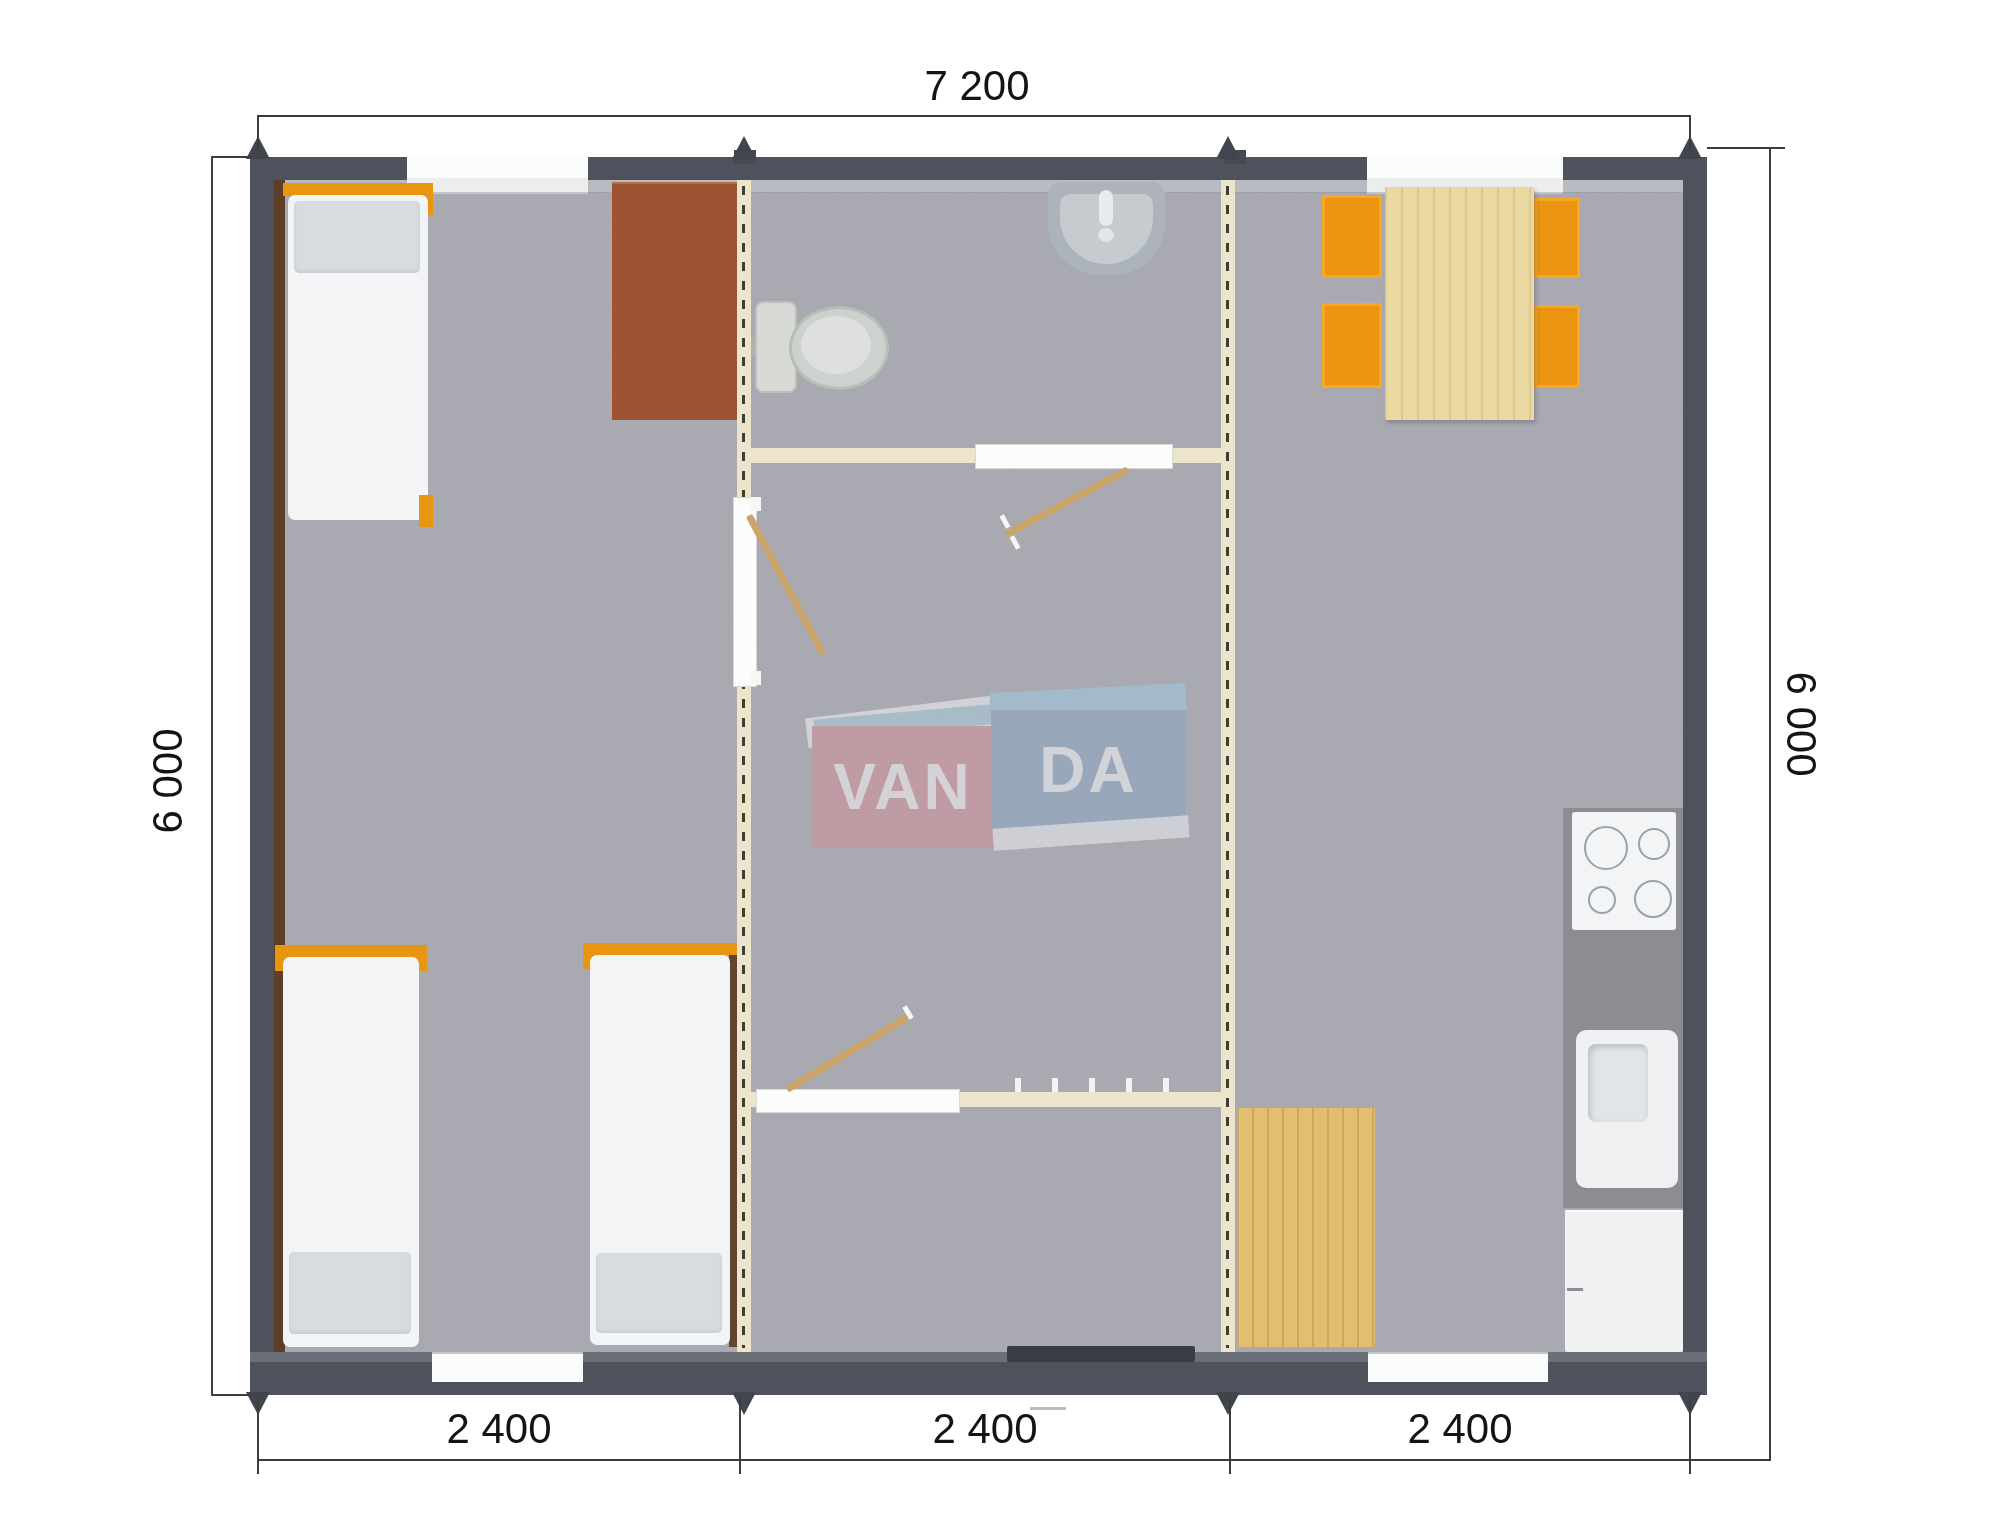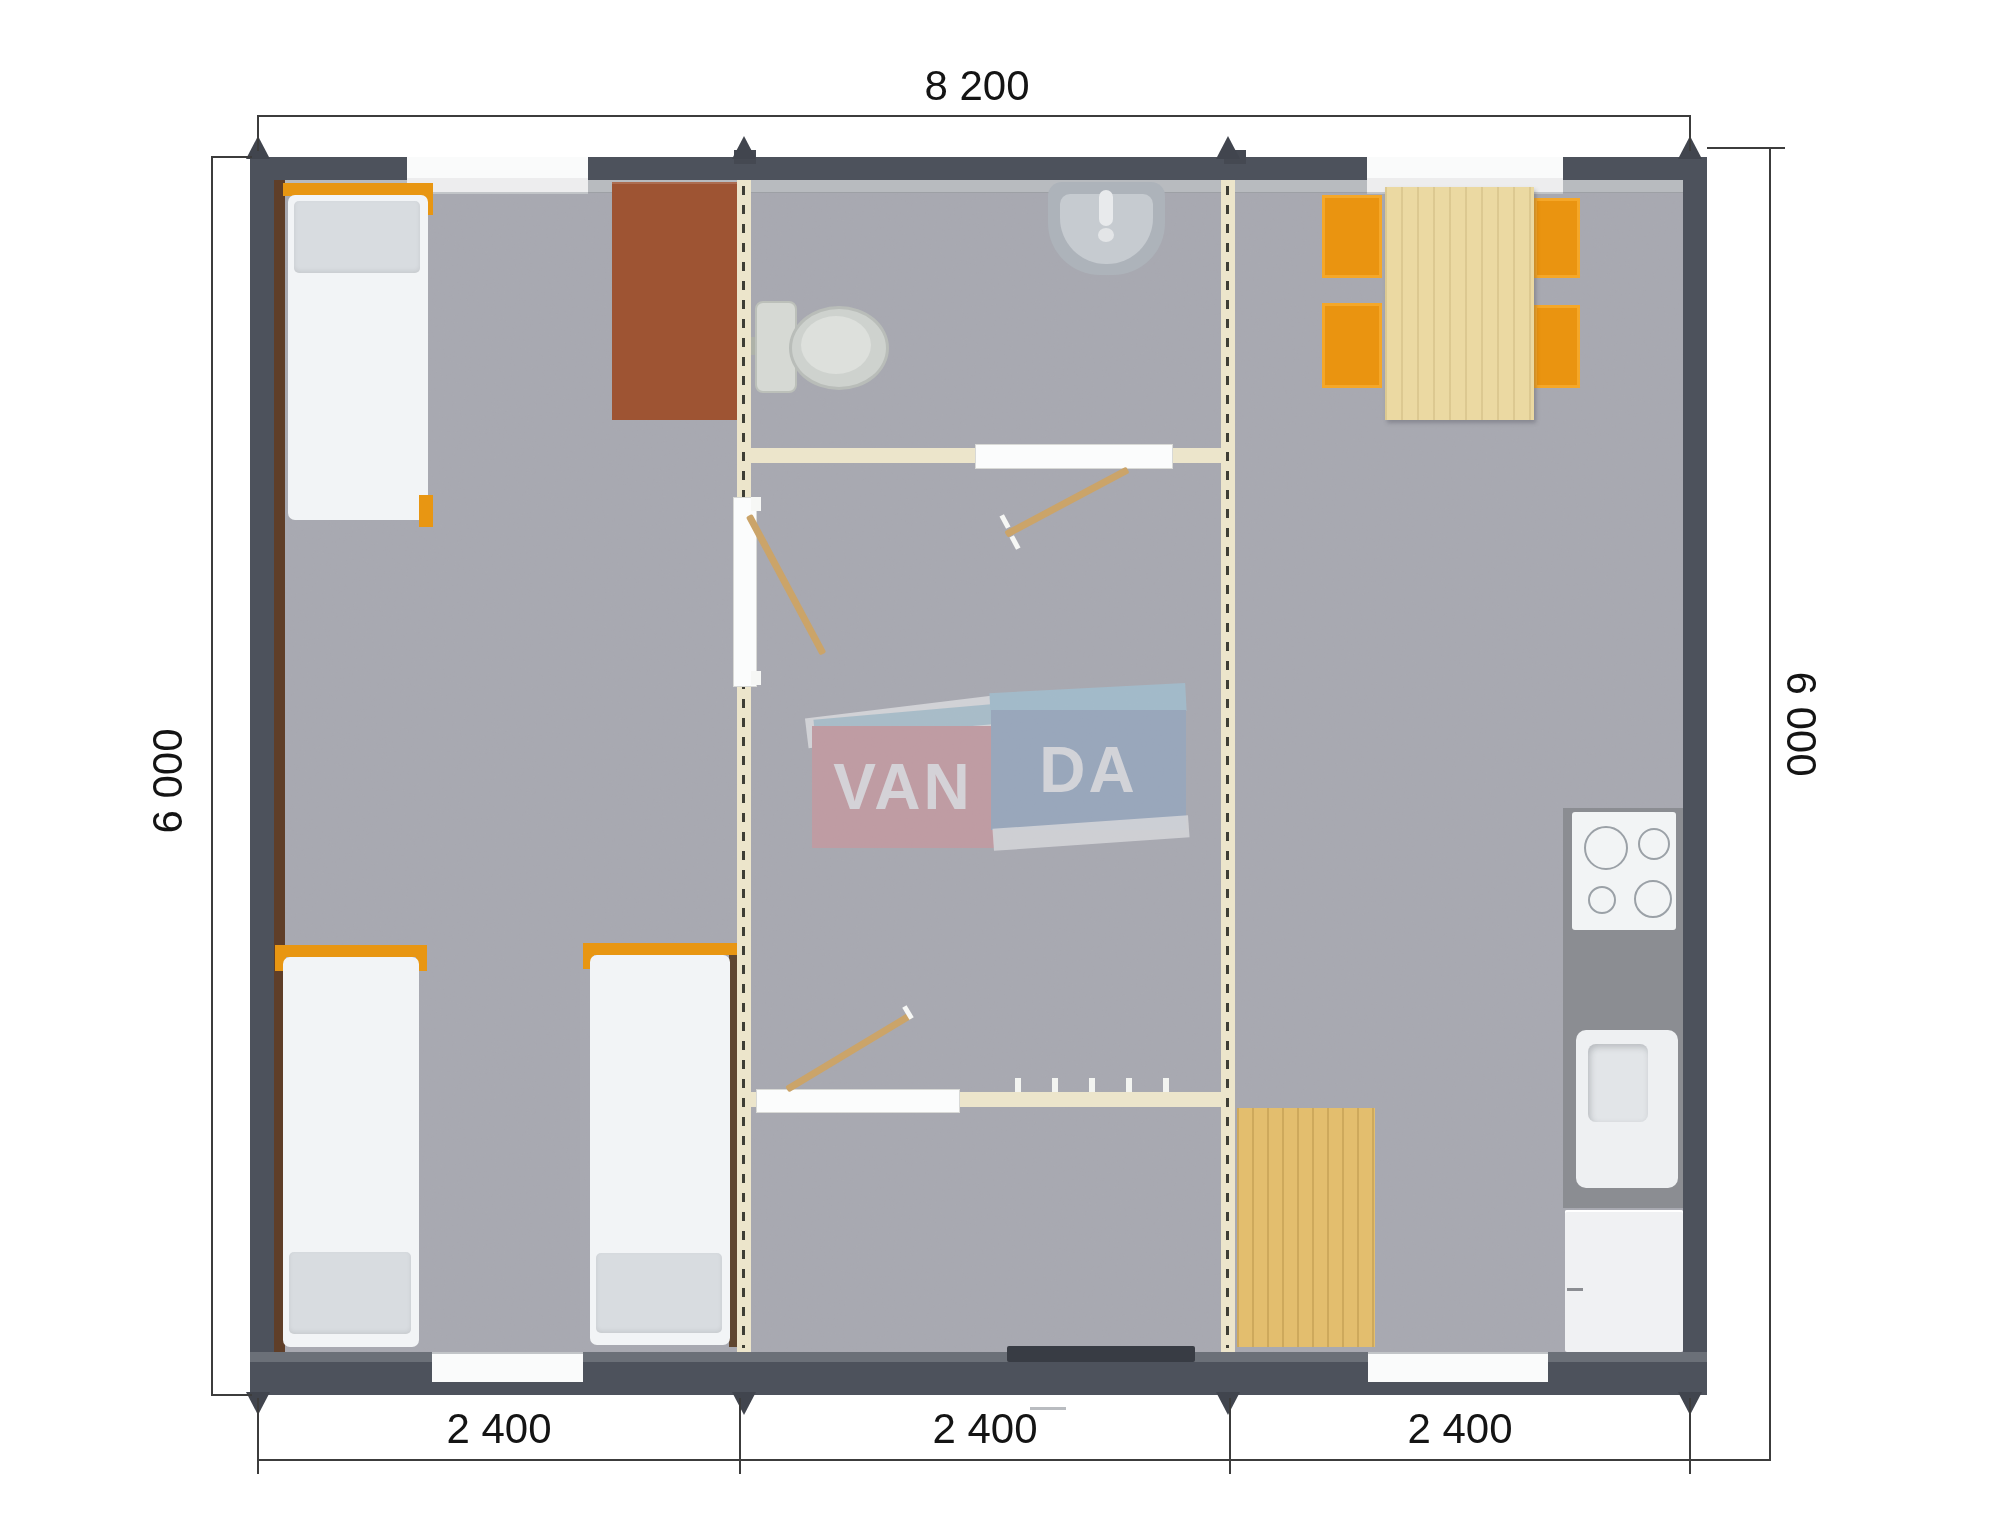--- a/index.html
+++ b/index.html
@@ -147,21 +147,21 @@
   <div class="a tri-up" style="left:1216px;top:136px;"></div>
   <div class="a tri-up" style="left:1678px;top:136px;"></div>
   <div class="a tri-down" style="left:246px;top:1392px;"></div>
   <div class="a tri-down" style="left:732px;top:1392px;"></div>
   <div class="a tri-down" style="left:1216px;top:1392px;"></div>
   <div class="a tri-down" style="left:1678px;top:1392px;"></div>
 
   <div class="a dimline" style="left:257px;top:115px;width:1434px;height:2px;"></div>
   <div class="a dimline" style="left:257px;top:115px;width:2px;height:36px;"></div>
   <div class="a dimline" style="left:1689px;top:115px;width:2px;height:36px;"></div>
-  <div class="a dimtext" style="left:902px;top:62px;width:150px;text-align:center;">8 200</div>
+  <div class="a dimtext" style="left:902px;top:62px;width:150px;text-align:center;">7 200</div>
 
   <div class="a dimline" style="left:211px;top:156px;width:2px;height:1240px;"></div>
   <div class="a dimline" style="left:211px;top:156px;width:41px;height:2px;"></div>
   <div class="a dimline" style="left:211px;top:1394px;width:41px;height:2px;"></div>
   <div class="a dimtext" style="left:93px;top:757px;width:150px;text-align:center;transform:rotate(-90deg);">6 000</div>
 
   <div class="a dimline" style="left:1769px;top:147px;width:2px;height:1314px;"></div>
   <div class="a dimline" style="left:1707px;top:147px;width:78px;height:2px;"></div>
   <div class="a dimtext" style="left:1726px;top:700px;width:150px;text-align:center;transform:rotate(90deg);">6 000</div>
 

